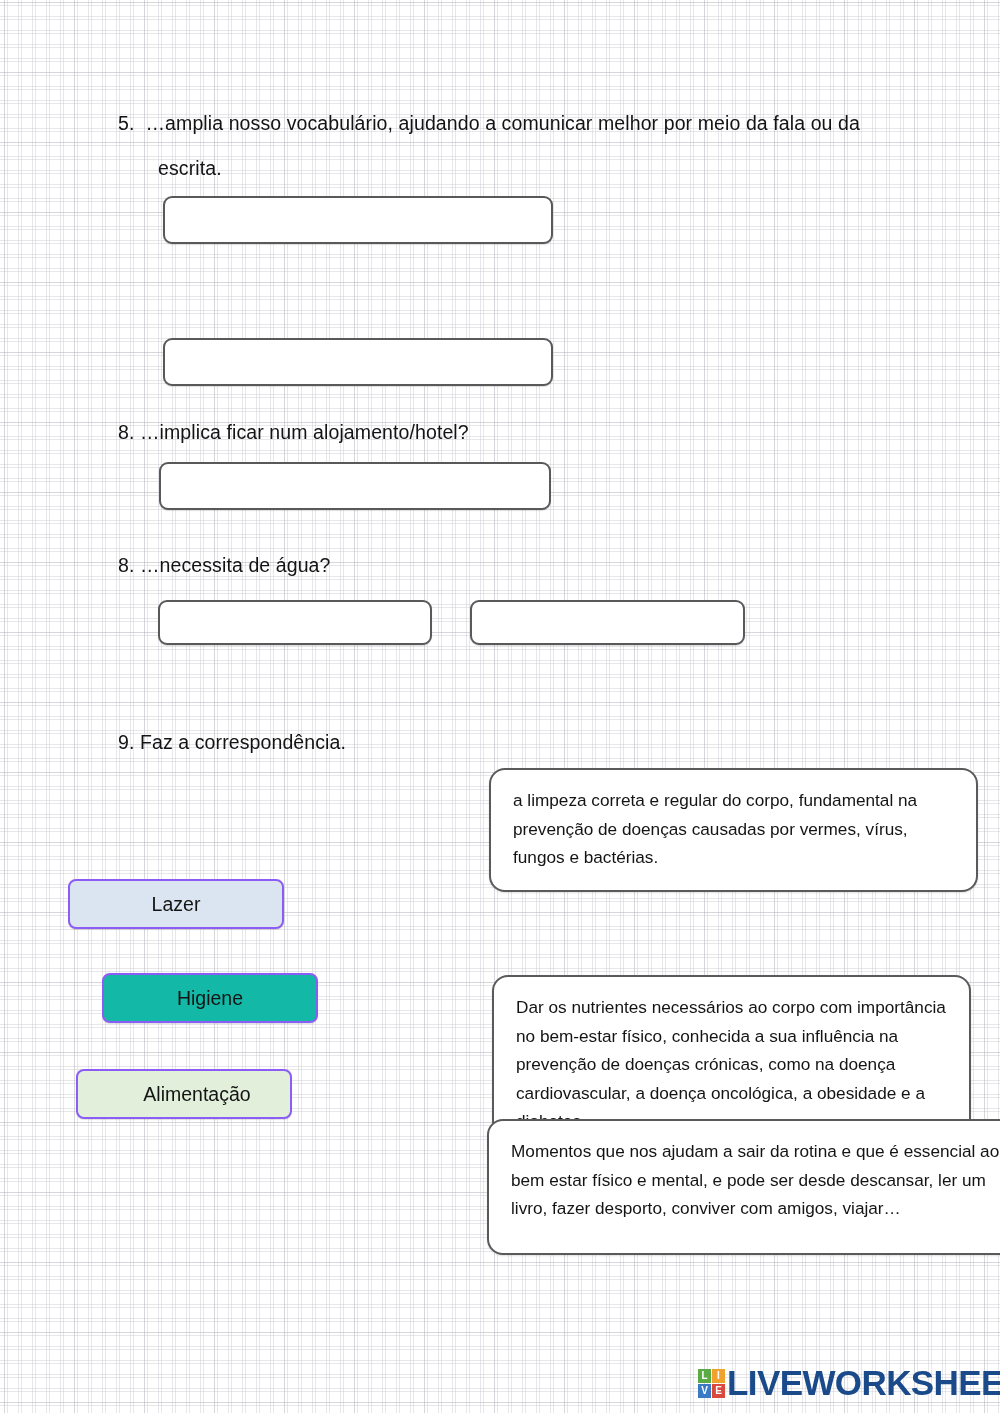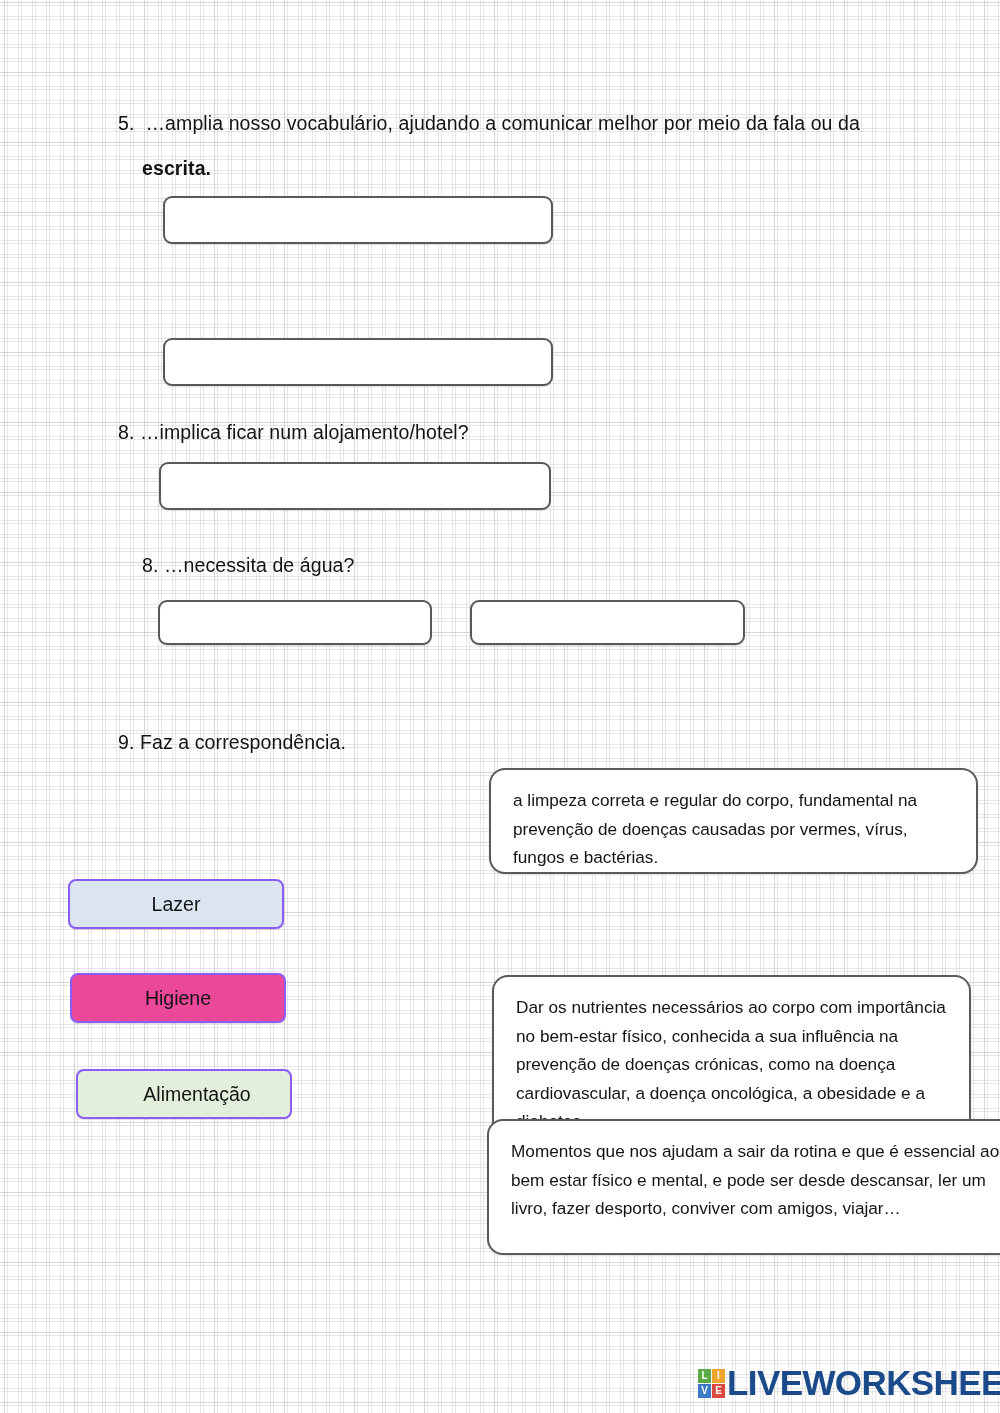--- a/index.html
+++ b/index.html
@@ -75,21 +75,21 @@
     border: 2px solid #8b5cf6;
     border-radius: 8px;
     display: flex;
     align-items: center;
     justify-content: center;
     font-size: 19.5px;
     color: #141414;
     box-shadow: 0 1px 1px rgba(0,0,0,0.12);
   }
   .cat-lazer      { background: #dbe5f1; }
-  .cat-higiene    { background: #ec4899; }
+  .cat-higiene    { background: #14b8a6; margin-left: 32px; }
   .cat-alimentacao{ background: #e2efda; padding-left: 26px; }
 
   
   .def-card {
     position: absolute;
     box-sizing: border-box;
     background: #ffffff;
     border: 2px solid #5a5a5a;
     border-radius: 16px;
     padding: 16px 20px 14px 22px;
@@ -136,45 +136,45 @@
   }
 </style>
 </head>
 <body>
 
 <div id="paper-bg"></div>
 
 <div id="sheet">
 
   <div class="q-text" style="left:118px; top:100px;">5.  …amplia nosso vocabulário, ajudando a comunicar melhor por meio da fala ou da</div>
-  <div class="q-text" style="left:142px; top:145px;font-weight:bold;">escrita.</div>
+  <div class="q-text" style="left:158px; top:145px;">escrita.</div>
   <div class="answer-box" style="left:163px; top:196px; width:390px; height:48px;"></div>
 
   <div class="answer-box" style="left:163px; top:338px; width:390px; height:48px;"></div>
 
   <div class="q-text" style="left:118px; top:409px;">8. …implica ficar num alojamento/hotel?</div>
   <div class="answer-box" style="left:159px; top:462px; width:392px; height:48px;"></div>
 
-  <div class="q-text" style="left:118px; top:542px;padding-left:24px;">8. …necessita de água?</div>
+  <div class="q-text" style="left:118px; top:542px;">8. …necessita de água?</div>
   <div class="answer-box" style="left:158px; top:600px; width:274px; height:45px;"></div>
   <div class="answer-box" style="left:470px; top:600px; width:275px; height:45px;"></div>
 
   <div class="q-text" style="left:118px; top:719px;">9. Faz a correspondência.</div>
 
   <div class="cat-chip cat-lazer" style="left:68px; top:879px; width:216px; height:50px;">
     <span>Lazer</span>
   </div>
   <div class="cat-chip cat-higiene" style="left:70px; top:973px; width:216px; height:50px;">
     <span>Higiene</span>
   </div>
   <div class="cat-chip cat-alimentacao" style="left:76px; top:1069px; width:216px; height:50px;">
     <span>Alimentação</span>
   </div>
 
-  <div class="def-card" style="left:489px; top:768px; width:489px; height:106px;">a limpeza correta e regular do corpo, fundamental na prevenção de doenças causadas por vermes, vírus, fungos e bactérias.</div>
+  <div class="def-card" style="left:489px; top:768px; width:489px; height:124px;">a limpeza correta e regular do corpo, fundamental na prevenção de doenças causadas por vermes, vírus, fungos e bactérias.</div>
   <div class="def-card" style="left:492px; top:929px; width:479px; height:162px;margin-top:46px;">Dar os nutrientes necessários ao corpo com importância no bem-estar físico, conhecida a sua influência na prevenção de doenças crónicas, como na doença cardiovascular, a doença oncológica, a obesidade e a diabetes.</div>
   <div class="def-card" style="left:487px; top:1119px; width:557px; height:136px;">Momentos que nos ajudam a sair da rotina e que é essencial ao bem estar físico e mental, e pode ser desde descansar, ler um livro, fazer desporto, conviver com amigos, viajar…</div>
 
   <div id="lw-logo">
     <div id="lw-tiles">
       <span class="tile-l">L</span>
       <span class="tile-i">I</span>
       <span class="tile-v">V</span>
       <span class="tile-e">E</span>
     </div>

